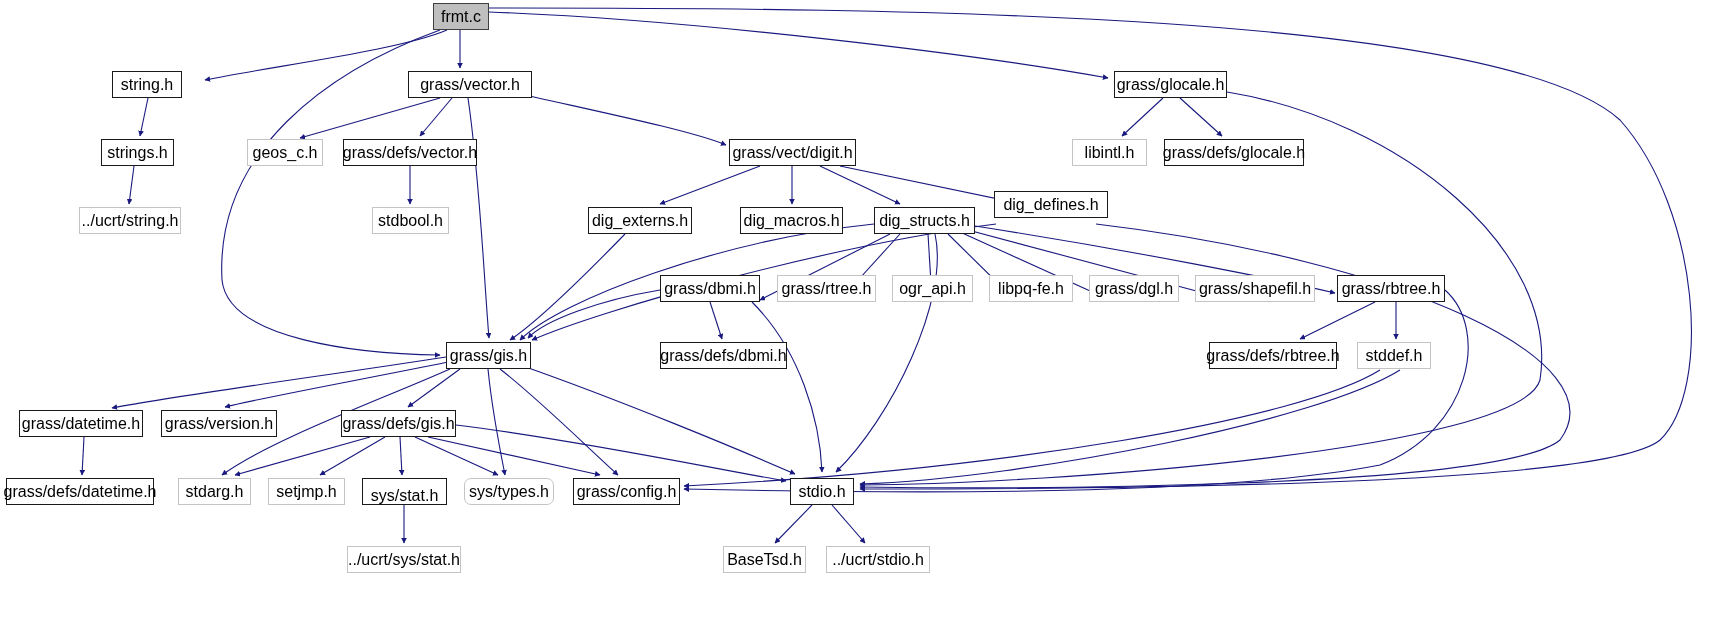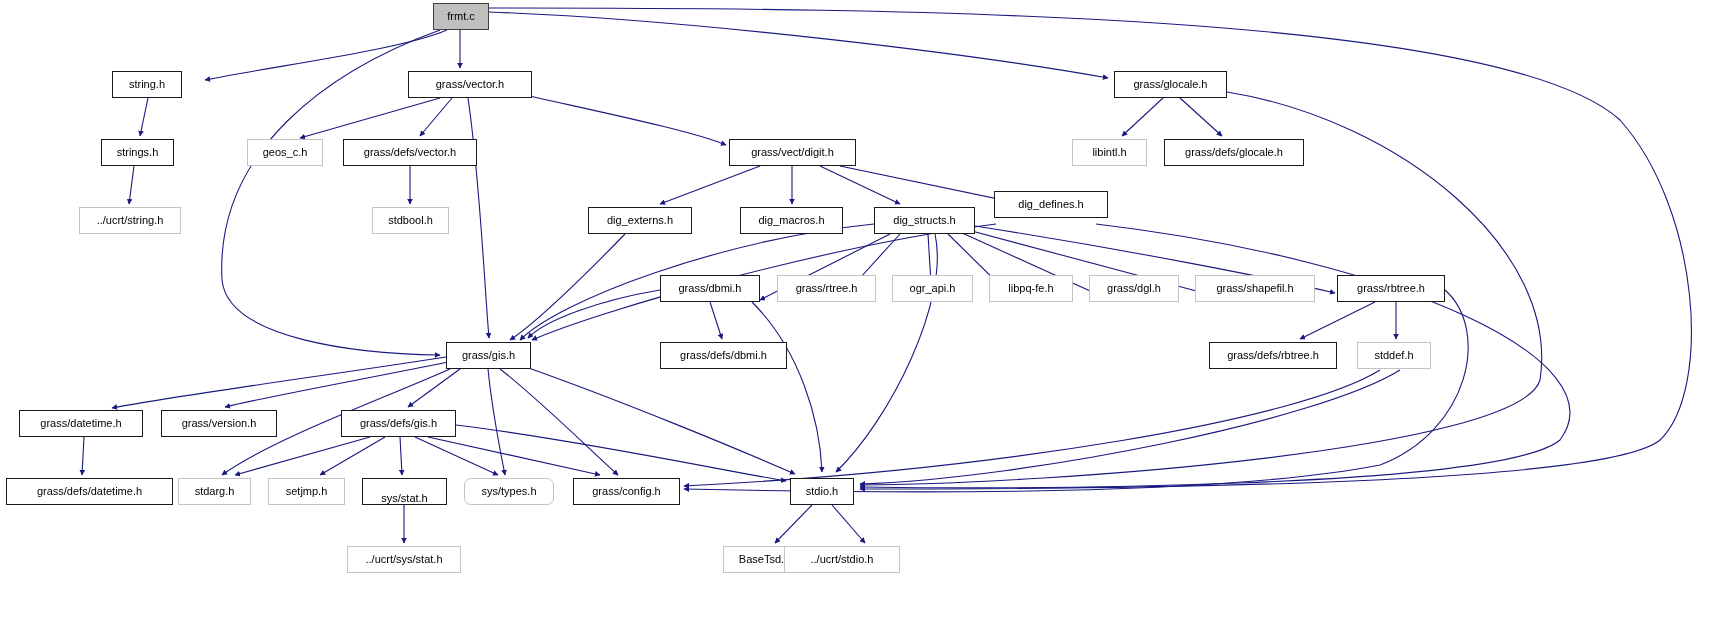--- a/index.html
+++ b/index.html
@@ -26,21 +26,21 @@
   }
   .node {
     position: absolute;
     box-sizing: border-box;
     display: flex;
     align-items: center;
     justify-content: center;
     height: 27px;
     background: #ffffff;
     border: 1px solid #000000;
-    font-size: 11px;
+    font-size: 16px;
     line-height: 1;
     color: #000000;
     white-space: nowrap;
     padding: 0 7px;
   }
   
   .node.doc {
     border: 1.6px solid #1a1a1a;
   }
   
@@ -206,21 +206,21 @@
       </div>
       <div class="node doc" style="left: 19px; top: 410px; width: 124px;">
         <span>grass/datetime.h</span>
       </div>
       <div class="node doc" style="left: 161px; top: 410px; width: 116px;">
         <span>grass/version.h</span>
       </div>
       <div class="node doc" style="left: 341px; top: 410px; width: 115px;">
         <span>grass/defs/gis.h</span>
       </div>
-      <div class="node doc" style="left: 6px; top: 478px; width: 167px;">
+      <div class="node doc" style="left: 6px; top: 478px; width: 148px;">
         <span>grass/defs/datetime.h</span>
       </div>
       <div class="node ext" style="left: 178px; top: 478px; width: 73px;">
         <span>stdarg.h</span>
       </div>
       <div class="node ext" style="left: 268px; top: 478px; width: 77px;">
         <span>setjmp.h</span>
       </div>
       <div class="node doc" style="left: 362px; top: 478px; width: 85px; align-items: flex-end;">
         <span>sys/stat.h</span>
@@ -233,17 +233,17 @@
       </div>
       <div class="node doc" style="left: 790px; top: 478px; width: 64px;">
         <span>stdio.h</span>
       </div>
       <div class="node ext" style="left: 347px; top: 546px; width: 114px;">
         <span>../ucrt/sys/stat.h</span>
       </div>
       <div class="node ext" style="left: 723px; top: 546px; width: 83px;">
         <span>BaseTsd.h</span>
       </div>
-      <div class="node ext" style="left: 784px; top: 546px; width: 116px;">
+      <div class="node ext" style="left: 826px; top: 546px; width: 104px;">
         <span>../ucrt/stdio.h</span>
       </div>
     </div>
 </div>
 
 </body></html>

